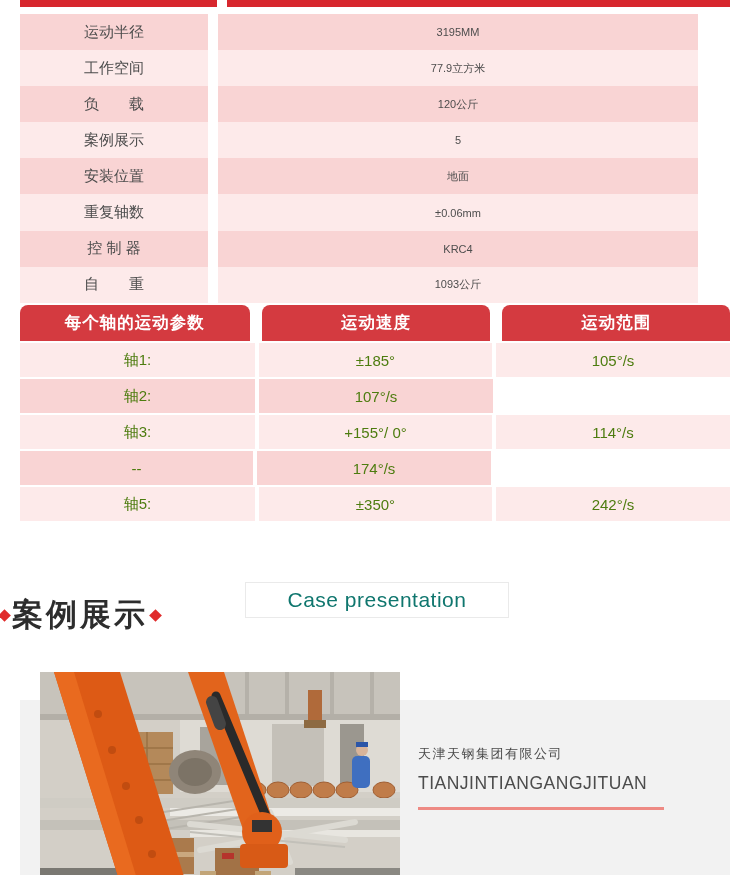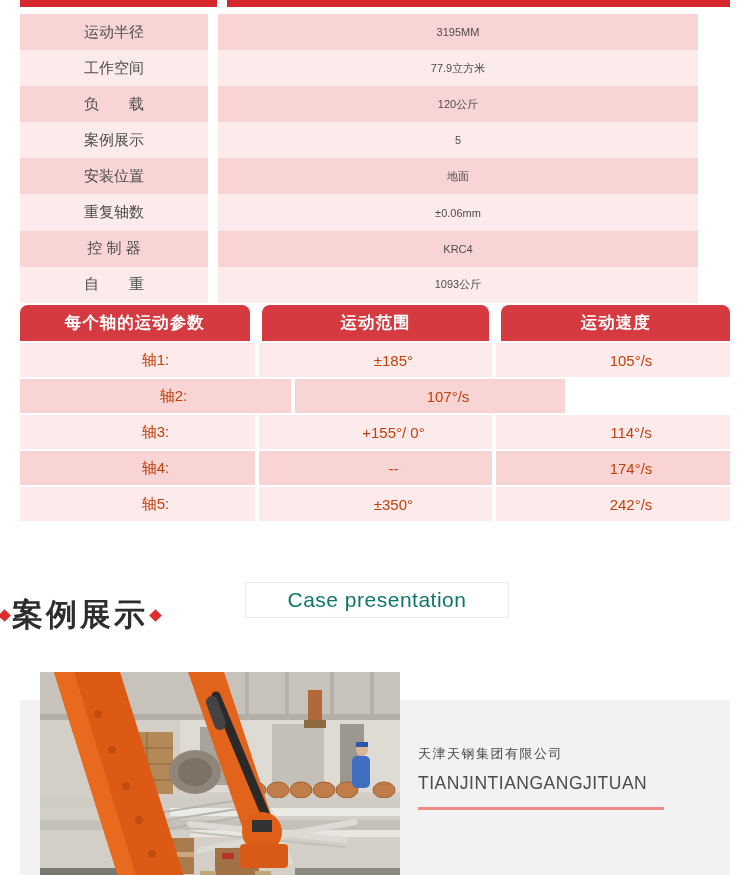--- a/index.html
+++ b/index.html
@@ -24,21 +24,21 @@
   .spec-row:nth-child(even) .spec-label,.spec-row:nth-child(even) .spec-value{background:#fdeaea;}
 
   
   .axis-table{position:absolute;left:20px;top:305px;width:710px;}
   .axis-head{display:flex;gap:12px;height:36px;}
   .axis-head .hcell{background:#d43a40;color:#ffffff;font-weight:bold;font-size:16.5px;
     letter-spacing:1px;display:flex;align-items:center;justify-content:center;
     border-radius:8px 8px 0 0;}
   .axis-row{display:flex;gap:4px;height:34px;margin-top:2px;}
   .axis-row .bcell{display:flex;align-items:center;justify-content:center;
-    font-size:15px;color:#c2410c;padding-left:36px;}
+    font-size:15px;color:#4d7c0f;}
   .c1{width:235px;} .c2{width:233px;} .c3{width:234px;}
   .axis-row:nth-child(odd) .bcell{background:#f9d4d4;}
   .axis-row:nth-child(even) .bcell{background:#fdeaea;}
 
   
   .case-box{position:absolute;left:245px;top:582px;width:262px;height:34px;
     border:1px solid #eaeaea;background:#ffffff;display:flex;align-items:center;justify-content:center;}
   .case-en{font-size:21px;color:#0f766e;letter-spacing:0.5px;}
   .case-zh-row{position:absolute;left:0;top:597px;width:636px;height:36px;
     display:flex;align-items:center;justify-content:flex-start;gap:3px;}
@@ -92,39 +92,38 @@
     </div>
     <div class="spec-row">
       <div class="spec-label">自　　重</div>
       <div class="spec-value">1093公斤</div>
     </div>
   </div>
 
   <div class="axis-table">
     <div class="axis-head">
       <div class="hcell c1">每个轴的运动参数</div>
+      <div class="hcell c3">运动速度</div>
       <div class="hcell c2">运动范围</div>
-      <div class="hcell c3">运动速度</div>
     </div>
     <div class="axis-row">
       <div class="bcell c1">轴1:</div>
       <div class="bcell c2">±185°</div>
       <div class="bcell c3">105°/s</div>
     </div>
     <div class="axis-row">
       <div class="bcell c1">轴2:</div>
       <div class="bcell c3">107°/s</div>
     </div>
     <div class="axis-row">
       <div class="bcell c1">轴3:</div>
       <div class="bcell c2">+155°/ 0°</div>
       <div class="bcell c3">114°/s</div>
     </div>
     <div class="axis-row">
-      <div class="bcell c1">轴4:</div>
       <div class="bcell c2">--</div>
       <div class="bcell c3">174°/s</div>
     </div>
     <div class="axis-row">
       <div class="bcell c1">轴5:</div>
       <div class="bcell c2">±350°</div>
       <div class="bcell c3">242°/s</div>
     </div>
   </div>
 

